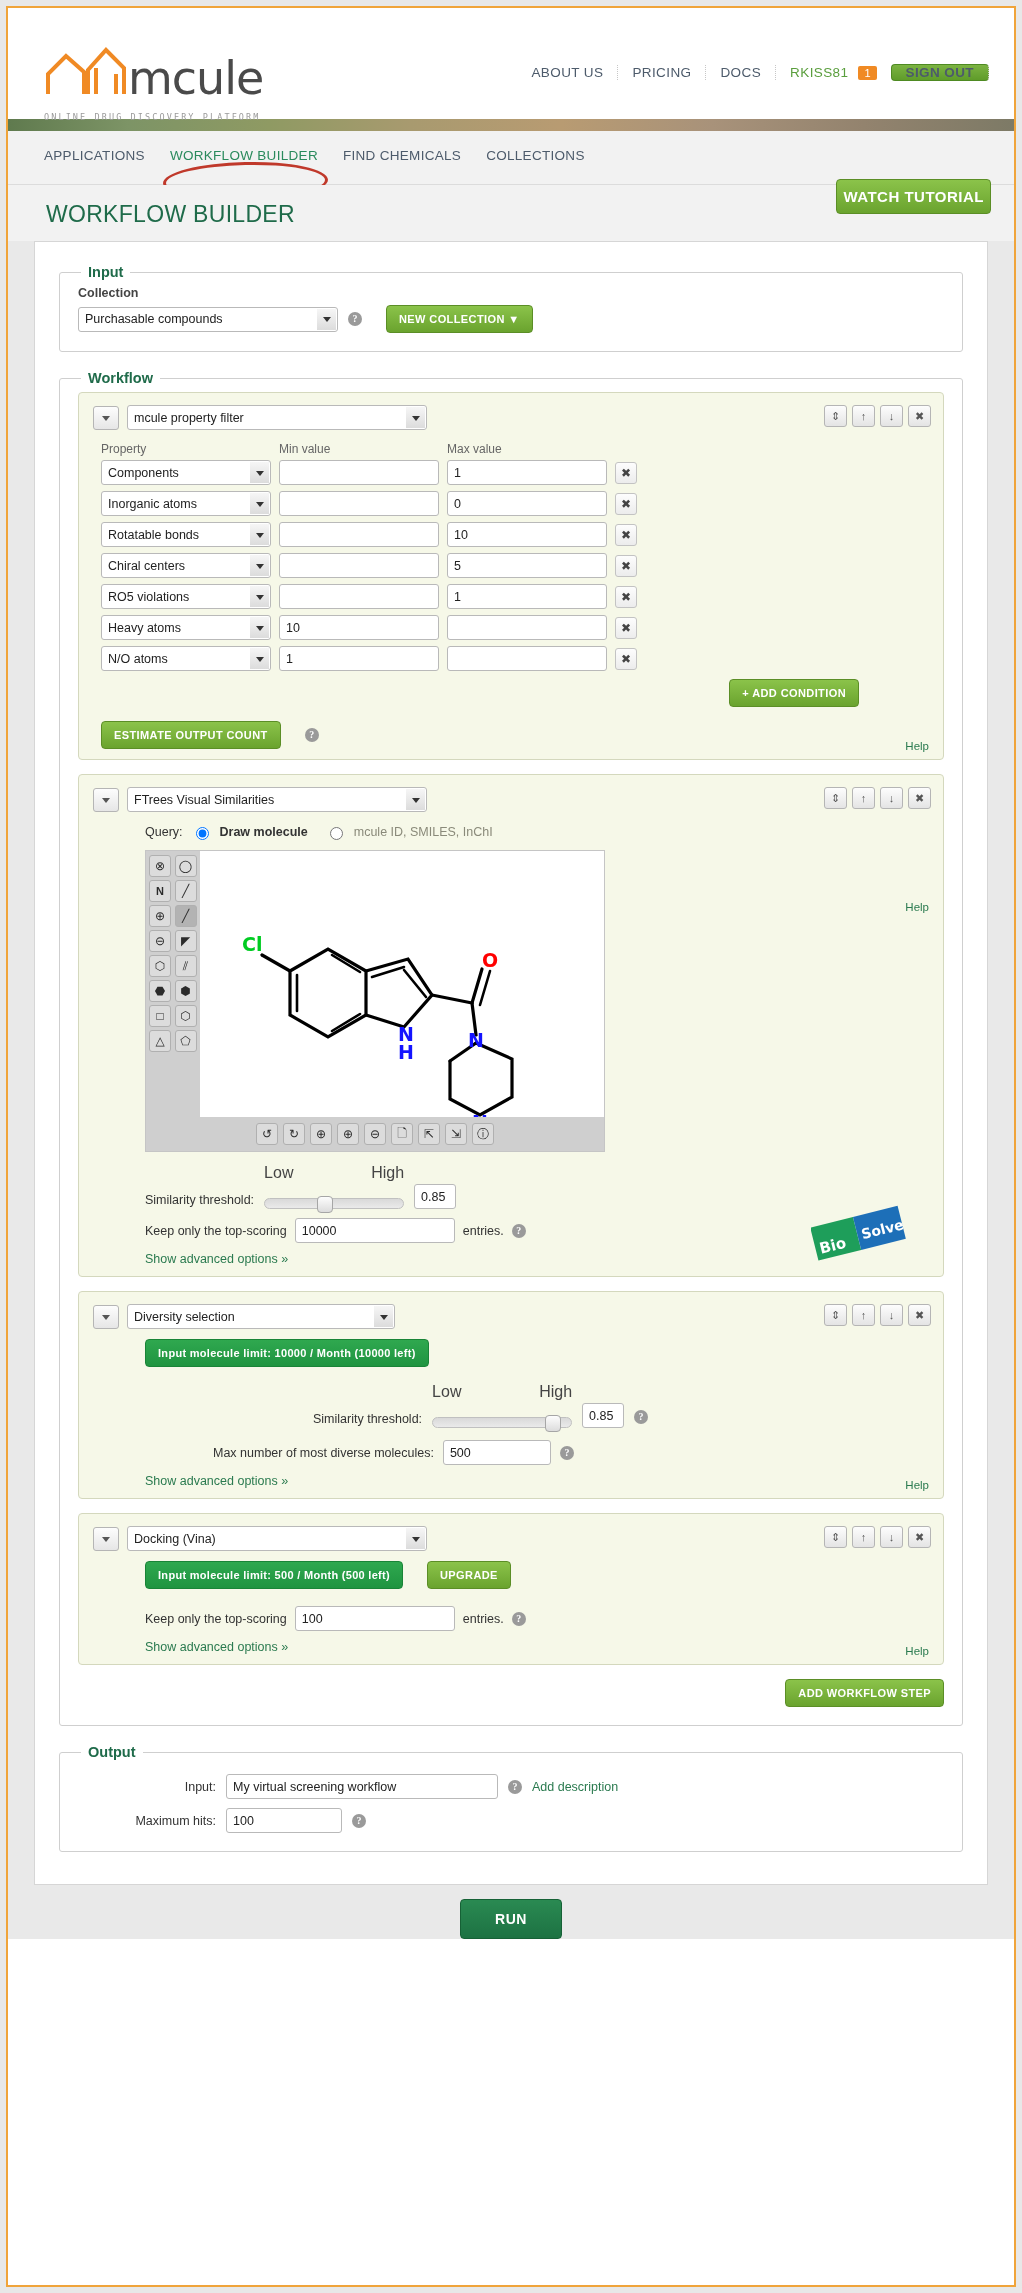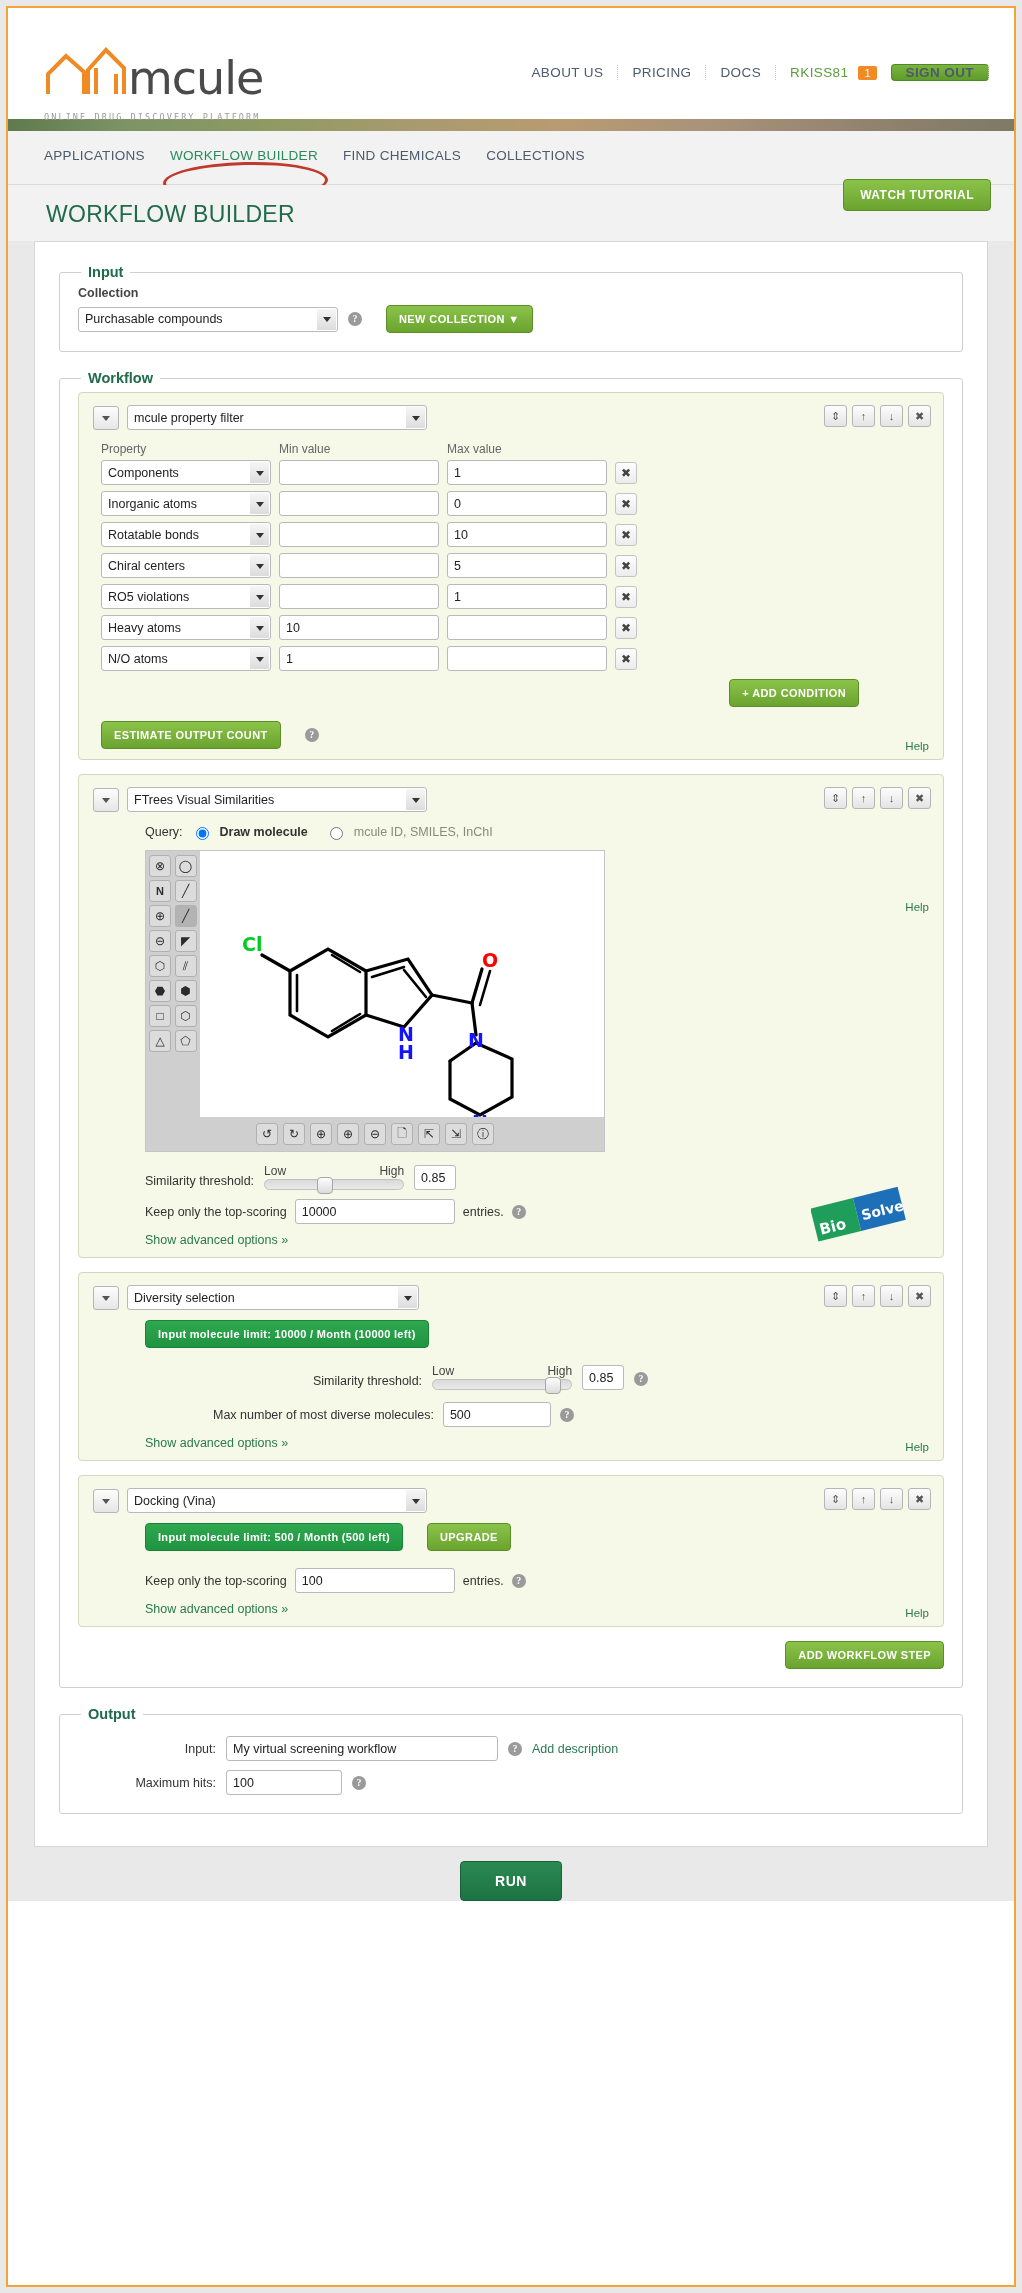--- a/index.html
+++ b/index.html
@@ -71,22 +71,22 @@
   
   .page-title-wrap{ position:relative; height:56px; background:#f2f2f2; }
   .page-title{
     position:absolute; left:38px; top:16px;
     font-size:23px; color:#1f6b4a; letter-spacing:.3px; font-weight:normal;
     margin:0;
   }
   .watch-tutorial{
     position:absolute; right:23px; top:-6px;
     background:linear-gradient(#8bc34a,#6aa32e); color:#fff;
-    font-size:12px; font-weight:bold; letter-spacing:.5px;
-    padding:8px 16px; border-radius:4px; border:1px solid #5b8e26;
+    font-size:15px; font-weight:bold; letter-spacing:.5px;
+    padding:8px 6px; border-radius:4px; border:1px solid #5b8e26;
     text-decoration:none;
   }
 
   
   .body-area{ background:#e9e9e9; padding:0 0 0 0; position:relative; }
   .card{
     margin:0 26px; background:#fff; border:1px solid #d6d6d6;
     padding:22px 24px 26px 24px; position:relative;
   }
 
@@ -190,21 +190,21 @@
 
   
   .slider{
     position:relative; width:140px; height:11px; border-radius:6px;
     background:linear-gradient(#d9d9d9,#eaeaea); border:1px solid #c0c0c0;
   }
   .slider .knob{
     position:absolute; top:-3px; width:16px; height:17px; border-radius:4px;
     background:linear-gradient(#fdfdfd,#dcdcdc); border:1px solid #a6a6a6;
   }
-  .lowhigh{ display:flex; justify-content:space-between; font-size:12px; color:#444; width:140px; margin-bottom:1px;}
+  .lowhigh{ display:flex; justify-content:space-between; font-size:16px; color:#444; width:140px; margin-bottom:16px;}
 
   
   .mol-editor{
     margin:10px 0 0 52px; width:460px; background:#fff;
     border:1px solid #c5c5c5; position:relative;
   }
   .mol-toolbar-left{
     position:absolute; left:0; top:0; width:54px; bottom:34px;
     background:#cfcfcf; padding:4px 3px;
     display:grid; grid-template-columns:1fr 1fr; gap:3px; align-content:start;
@@ -520,21 +520,21 @@
             </svg>
           </div>
 
           <a href="#" class="help-link" style="bottom:auto; top:126px;">Help</a>
         </div>
 
         <div class="step">
           <div class="step-head">
             <div class="collapse-btn"></div>
             <span class="selwrap">
-              <select class="sel" style="width:292px">
+              <select class="sel" style="width:268px">
                 <option>Diversity selection</option>
               </select>
             </span>
           </div>
           <div class="step-ctrls">
             <div class="ctrl">⇕</div>
             <div class="ctrl">↑</div>
             <div class="ctrl">↓</div>
             <div class="ctrl">✖</div>
           </div>

